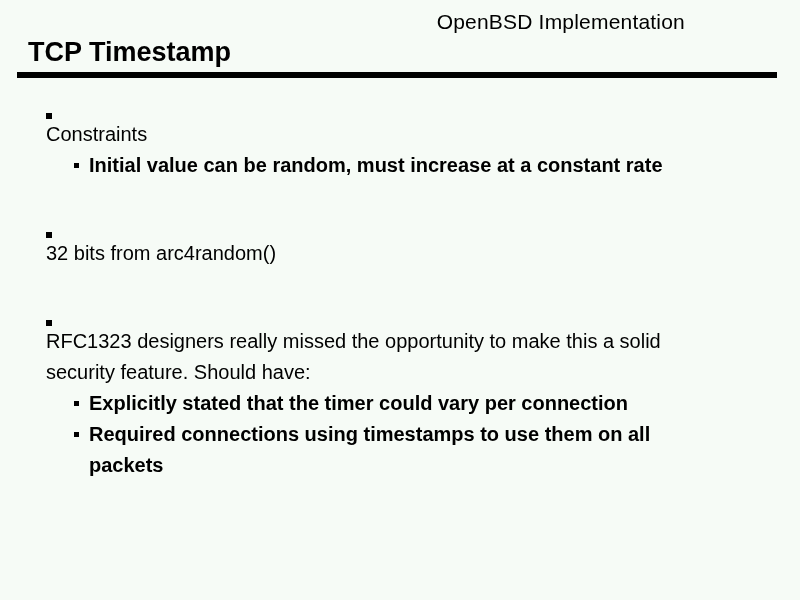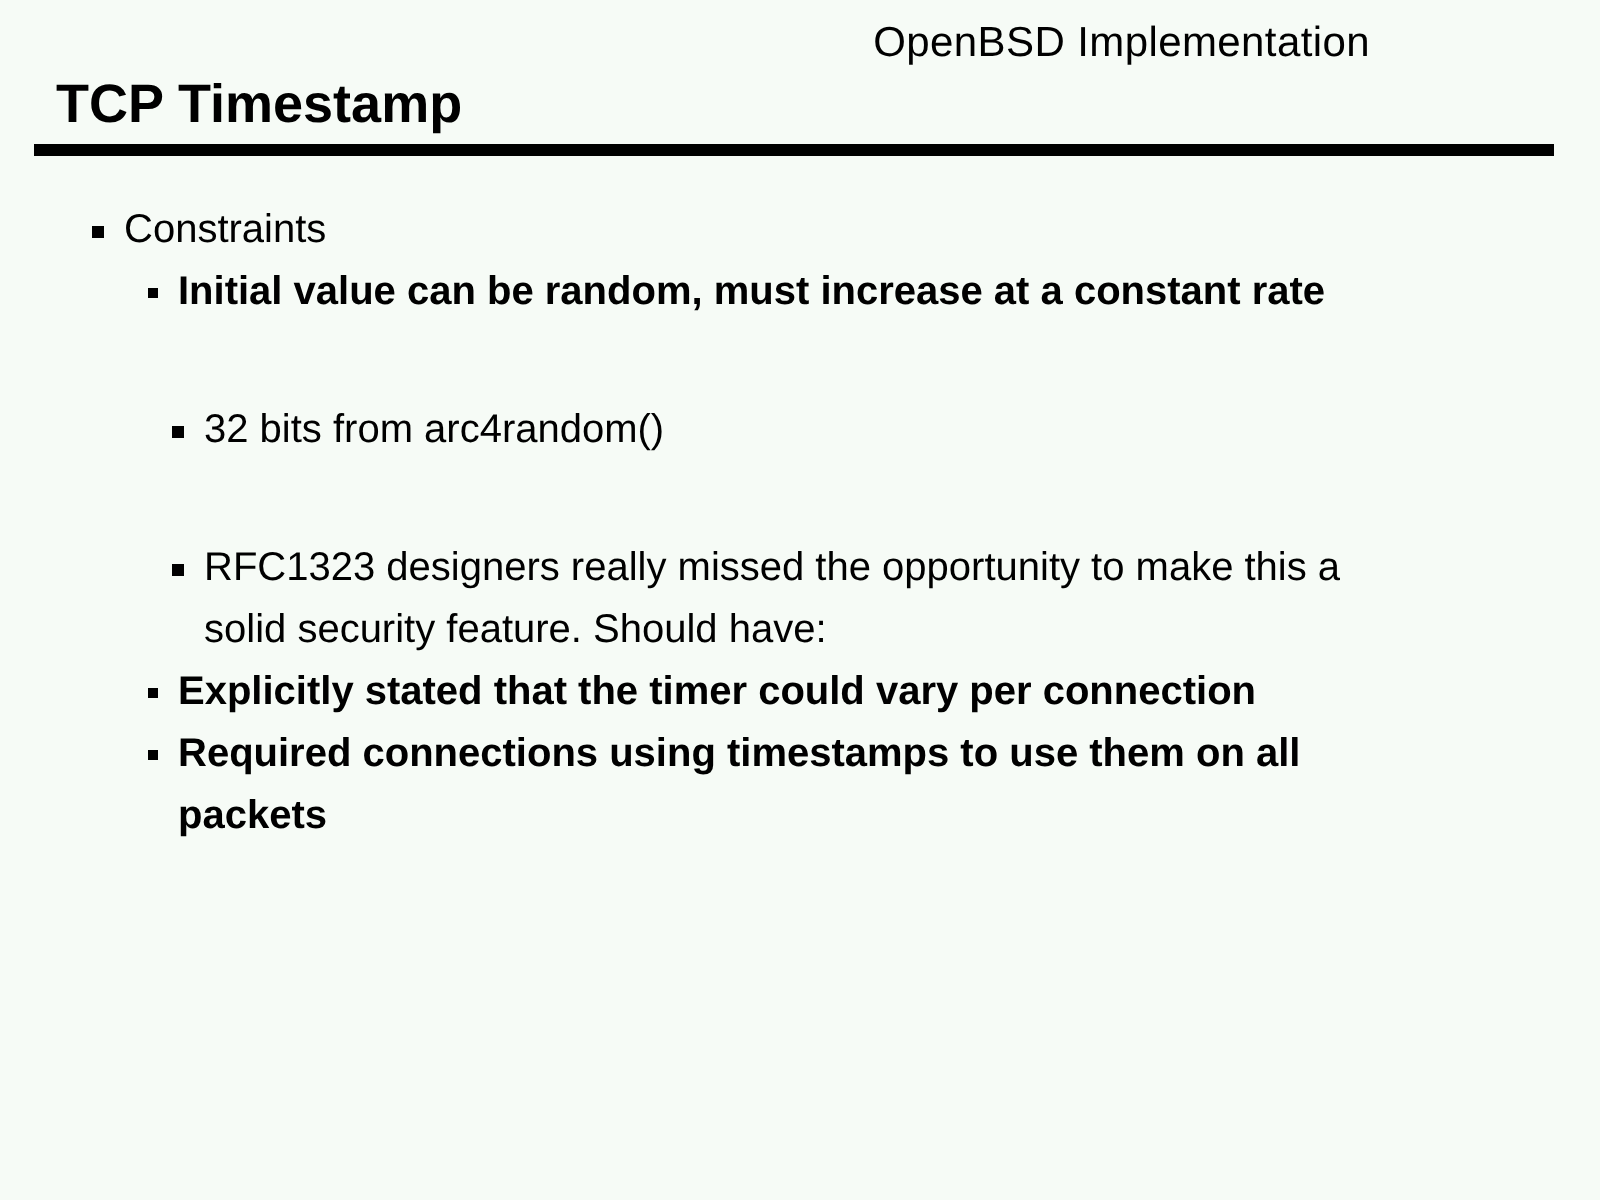--- a/index.html
+++ b/index.html
@@ -49,42 +49,42 @@
     left: 0;
     top: 100px;
     right: 0;
     font-size: 20px;
     line-height: 31px;
   }
   .li {
     display: flex;
     align-items: flex-start;
   }
-  .li.l1 { padding-left: 46px; }
+  .li.l1 { padding-left: 46px; flex-direction: column; }
   .li.l2 { padding-left: 74px; font-weight: bold; }
   .mk {
     flex: 0 0 auto;
     background: #000;
   }
   .mk1 {
     width: 6px;
     height: 6px;
     margin-top: 13px;
     margin-right: 10px;
   }
   .mk2 {
     width: 5px;
     height: 5px;
     margin-top: 13px;
     margin-right: 10px;
   }
   .tx {
     max-width: 690px;
   }
-  .gap { margin-top: 38px; margin-left: 40px; }
+  .gap { margin-top: 38px; }
 </style>
 </head>
 <body>
 
 <div class="slide">
 
   <div class="corner-label">OpenBSD Implementation</div>
 
   <h1 class="title">TCP Timestamp</h1>
 

